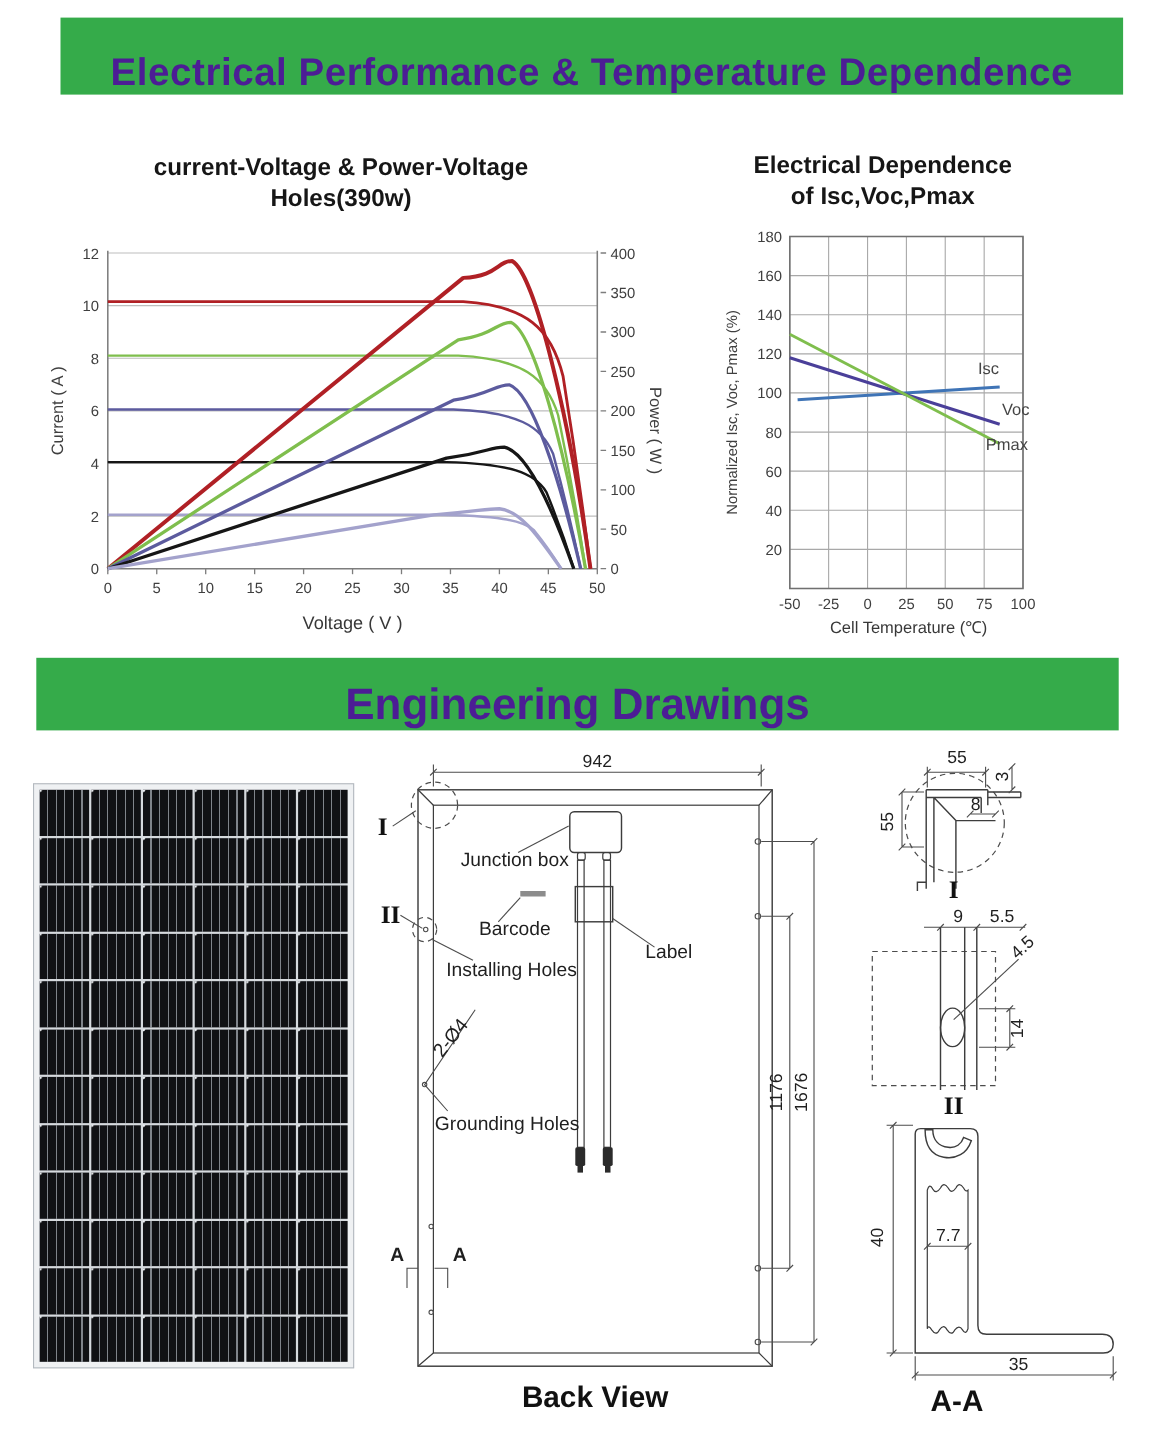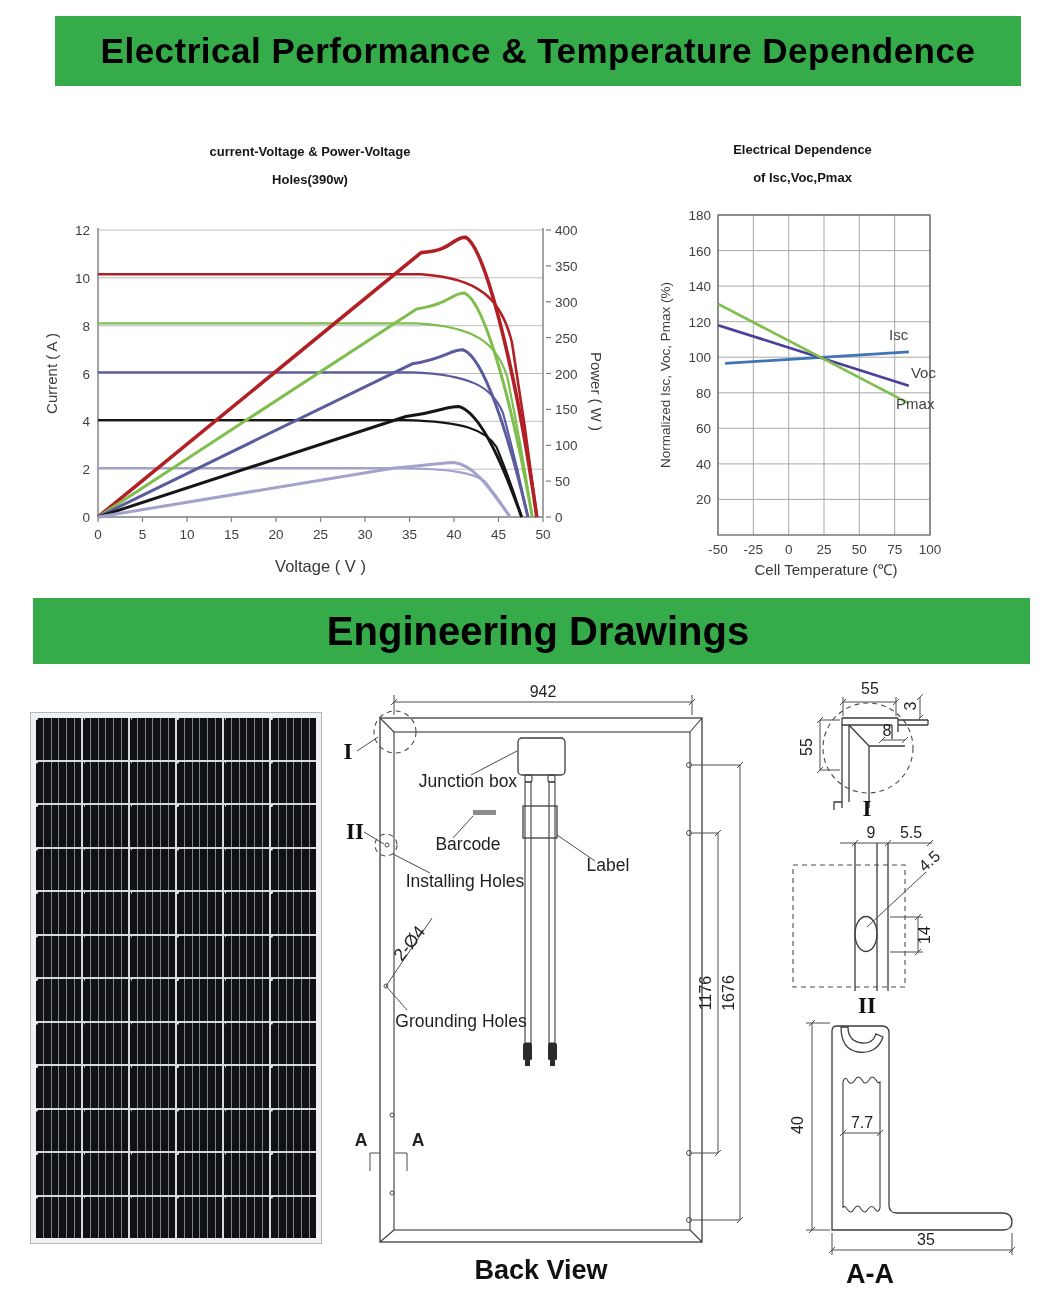--- a/index.html
+++ b/index.html
@@ -1,22 +1,22 @@
 <!DOCTYPE html>
 <html><head>
 <meta charset="utf-8">
 <style>
   html,body{margin:0;padding:0;background:#ffffff;}
   .canvas{position:relative;width:1050px;height:1302px;background:#fff;overflow:hidden;
           font-family:"Liberation Sans",sans-serif;color:#1d1d1d;}
-  .banner{position:absolute;display:flex;align-items:center;justify-content:center;
-          color:#000000;font-weight:bold;}
+  .banner{position:absolute;display:flex;align-items:flex-end;justify-content:center;
+          color:#4c1d95;font-weight:bold;}
   .banner1{left:55px;top:16px;width:966px;height:70px;font-size:35px;letter-spacing:.5px;}
   .banner2{left:33px;top:598px;width:984px;height:66px;font-size:40px;}
-  .chart-title{position:absolute;text-align:center;font-size:13px;font-weight:600;
+  .chart-title{position:absolute;text-align:center;font-size:22px;font-weight:600;
                color:#161616;line-height:28px;}
   .t1{left:90px;top:138px;width:440px;}
   .t2{left:635px;top:136px;width:335px;}
   svg{position:absolute;}
   #chart1{left:40px;top:205px;}
   #chart2{left:640px;top:190px;}
   #backview{left:340px;top:675px;}
   #details{left:770px;top:675px;}
   
   #panel{position:absolute;left:30px;top:712px;width:292px;height:532px;box-sizing:border-box;
@@ -165,21 +165,21 @@
       <text x="186" y="385" text-anchor="middle" font-size="15" fill="#383838">Cell Temperature (℃)</text>
       <text transform="translate(30,185) rotate(-90)" text-anchor="middle" font-size="13.5" fill="#3f3f3f">Normalized Isc, Voc, Pmax (%)</text>
       <polyline points="85.1,173.4 268.8,161.9" fill="none" stroke="#3f74b6" stroke-width="2.7"></polyline>
       <text x="249.0" y="150.3" text-anchor="start" font-size="15" fill="#454545">Isc</text>
       <polyline points="78.0,135.2 268.8,195.7" fill="none" stroke="#4a3f99" stroke-width="2.7"></polyline>
       <text x="270.9" y="187.7" text-anchor="start" font-size="15" fill="#454545">Voc</text>
       <polyline points="78.0,113.9 268.8,213.4" fill="none" stroke="#7fbe4d" stroke-width="2.7"></polyline>
       <text x="256.1" y="218.8" text-anchor="start" font-size="15" fill="#454545">Pmax</text>
     </svg>
 
-  <div class="banner banner2" id="banner2" style="background: rgb(53, 171, 74); padding-left: 13px;">
+  <div class="banner banner2" id="banner2" style="background: rgb(53, 171, 74);">
     <span>Engineering Drawings</span>
   </div>
 
   <div id="panel">
     <div id="cells">
         <div class="cell"></div>
         <div class="cell"></div>
         <div class="cell"></div>
         <div class="cell"></div>
         <div class="cell"></div>

